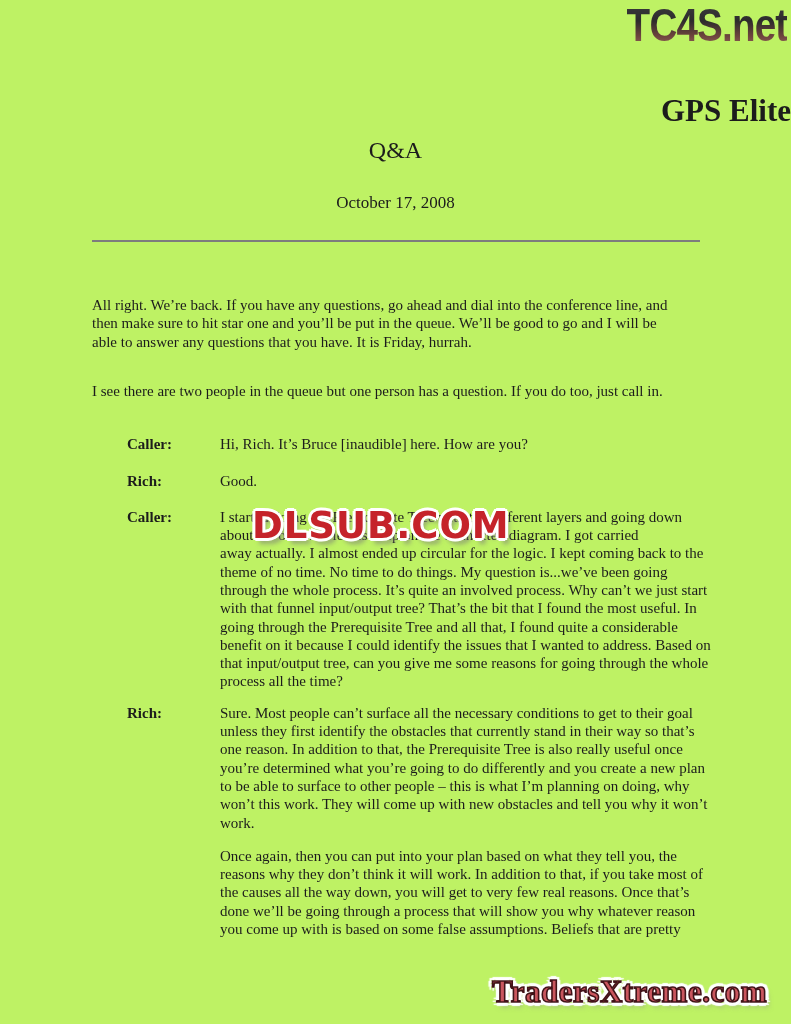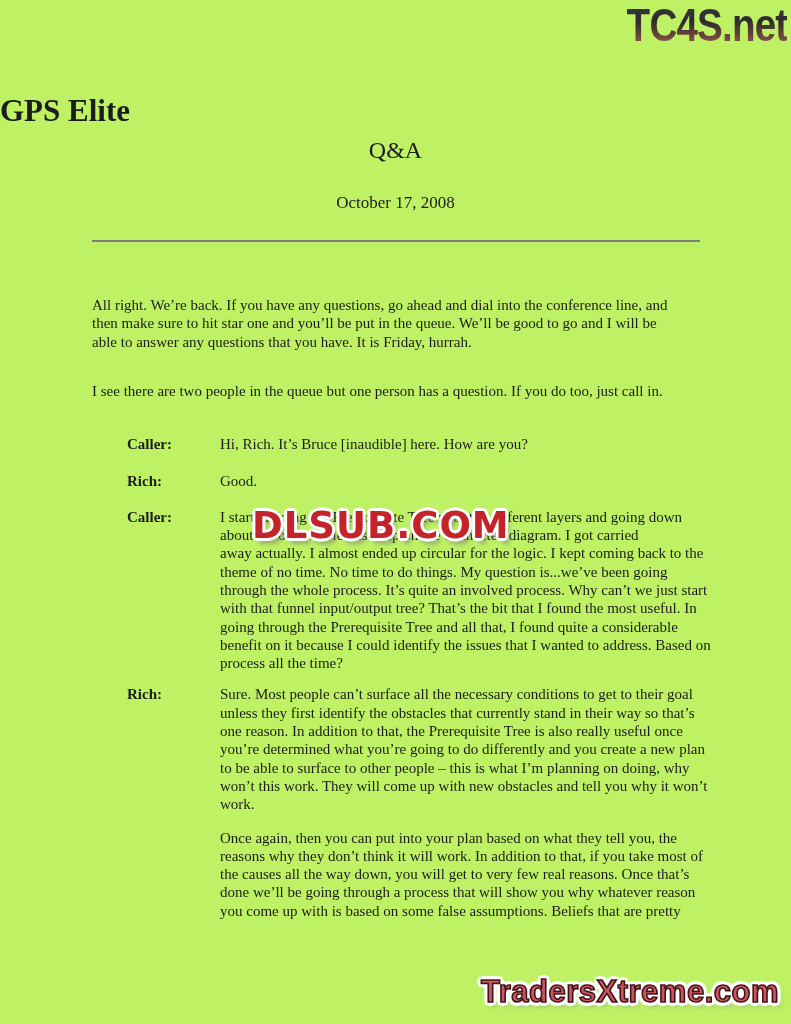--- a/index.html
+++ b/index.html
@@ -14,21 +14,21 @@
     font-family:"Liberation Sans", sans-serif; font-weight:bold;
     font-size:46px; line-height:50px; letter-spacing:-1px;
     transform:scaleX(0.84); transform-origin:right center;
     background:linear-gradient(180deg, #39393b 10%, #2d2b2c 42%, #6d443d 72%, #96675c 96%);
     -webkit-background-clip:text; background-clip:text; color:transparent;
     filter:blur(0.3px);
   }
 
   
   .doc-title {
-    position:absolute; top:94px; left:0; width:100%; text-align:left;
+    position:absolute; top:94px; left:0; width:100%; text-align:right;
     font-size:31px; font-weight:bold; line-height:34px;
   }
   .doc-subtitle {
     position:absolute; top:137px; left:0; width:100%; text-align:center;
     font-size:24px; font-weight:normal; line-height:27px;
   }
   .doc-date {
     position:absolute; top:192px; left:0; width:100%; text-align:center;
     font-size:17px; line-height:22px;
   }
@@ -60,22 +60,22 @@
     font-size:37px; line-height:40px; letter-spacing:1px;
     color:#c5232a;
     text-shadow:
       -2px -2px 0 #ffffff, 2px -2px 0 #ffffff, -2px 2px 0 #ffffff, 2px 2px 0 #ffffff,
       -3px 0 0 #ffffff, 3px 0 0 #ffffff, 0 -3px 0 #ffffff, 0 3px 0 #ffffff,
       4px 6px 4px rgba(120,120,120,0.55);
   }
 
   
   .tx-logo {
-    position:absolute; top:972px; right:12px;
-    font-family:Liberation Sans, sans-serif; font-weight:bold;
+    position:absolute; top:972px; right:24px;
+    font-family:Liberation Serif, serif; font-weight:bold;
     font-size:31px; line-height:40px; letter-spacing:0.5px;
     color:#c9565e;
     -webkit-text-stroke:1.6px #401318;
     text-shadow:
       -3px -3px 1px #ffffff, 3px -3px 1px #ffffff, -3px 3px 1px #ffffff, 3px 3px 1px #ffffff,
       0 -4px 1px #ffffff, 0 4px 1px #ffffff, -4px 0 1px #ffffff, 4px 0 1px #ffffff,
       3px 5px 5px rgba(140,140,140,0.6);
   }
 </style>
 </head>
@@ -120,20 +120,21 @@
       <div class="speaker">Caller:</div>
       <div class="speech">
           <div class="line">I started doing the Prerequisite Tree with the different layers and going down</div>
           <div class="line">about six or seven levels deep on the connected diagram. I got carried</div>
           <div class="line">away actually. I almost ended up circular for the logic. I kept coming back to the</div>
           <div class="line">theme of no time. No time to do things. My question is...we’ve been going</div>
           <div class="line">through the whole process. It’s quite an involved process. Why can’t we just start</div>
           <div class="line">with that funnel input/output tree? That’s the bit that I found the most useful. In</div>
           <div class="line">going through the Prerequisite Tree and all that, I found quite a considerable</div>
           <div class="line">benefit on it because I could identify the issues that I wanted to address. Based on</div>
+          <div class="line">that input/output tree, can you give me some reasons for going through the whole</div>
           <div class="line">process all the time?</div>
         </div>
     </div>
 
     <div class="row row-3">
       <div class="speaker">Rich:</div>
       <div class="speech">
           <div class="line">Sure. Most people can’t surface all the necessary conditions to get to their goal</div>
           <div class="line">unless they first identify the obstacles that currently stand in their way so that’s</div>
           <div class="line">one reason. In addition to that, the Prerequisite Tree is also really useful once</div>

